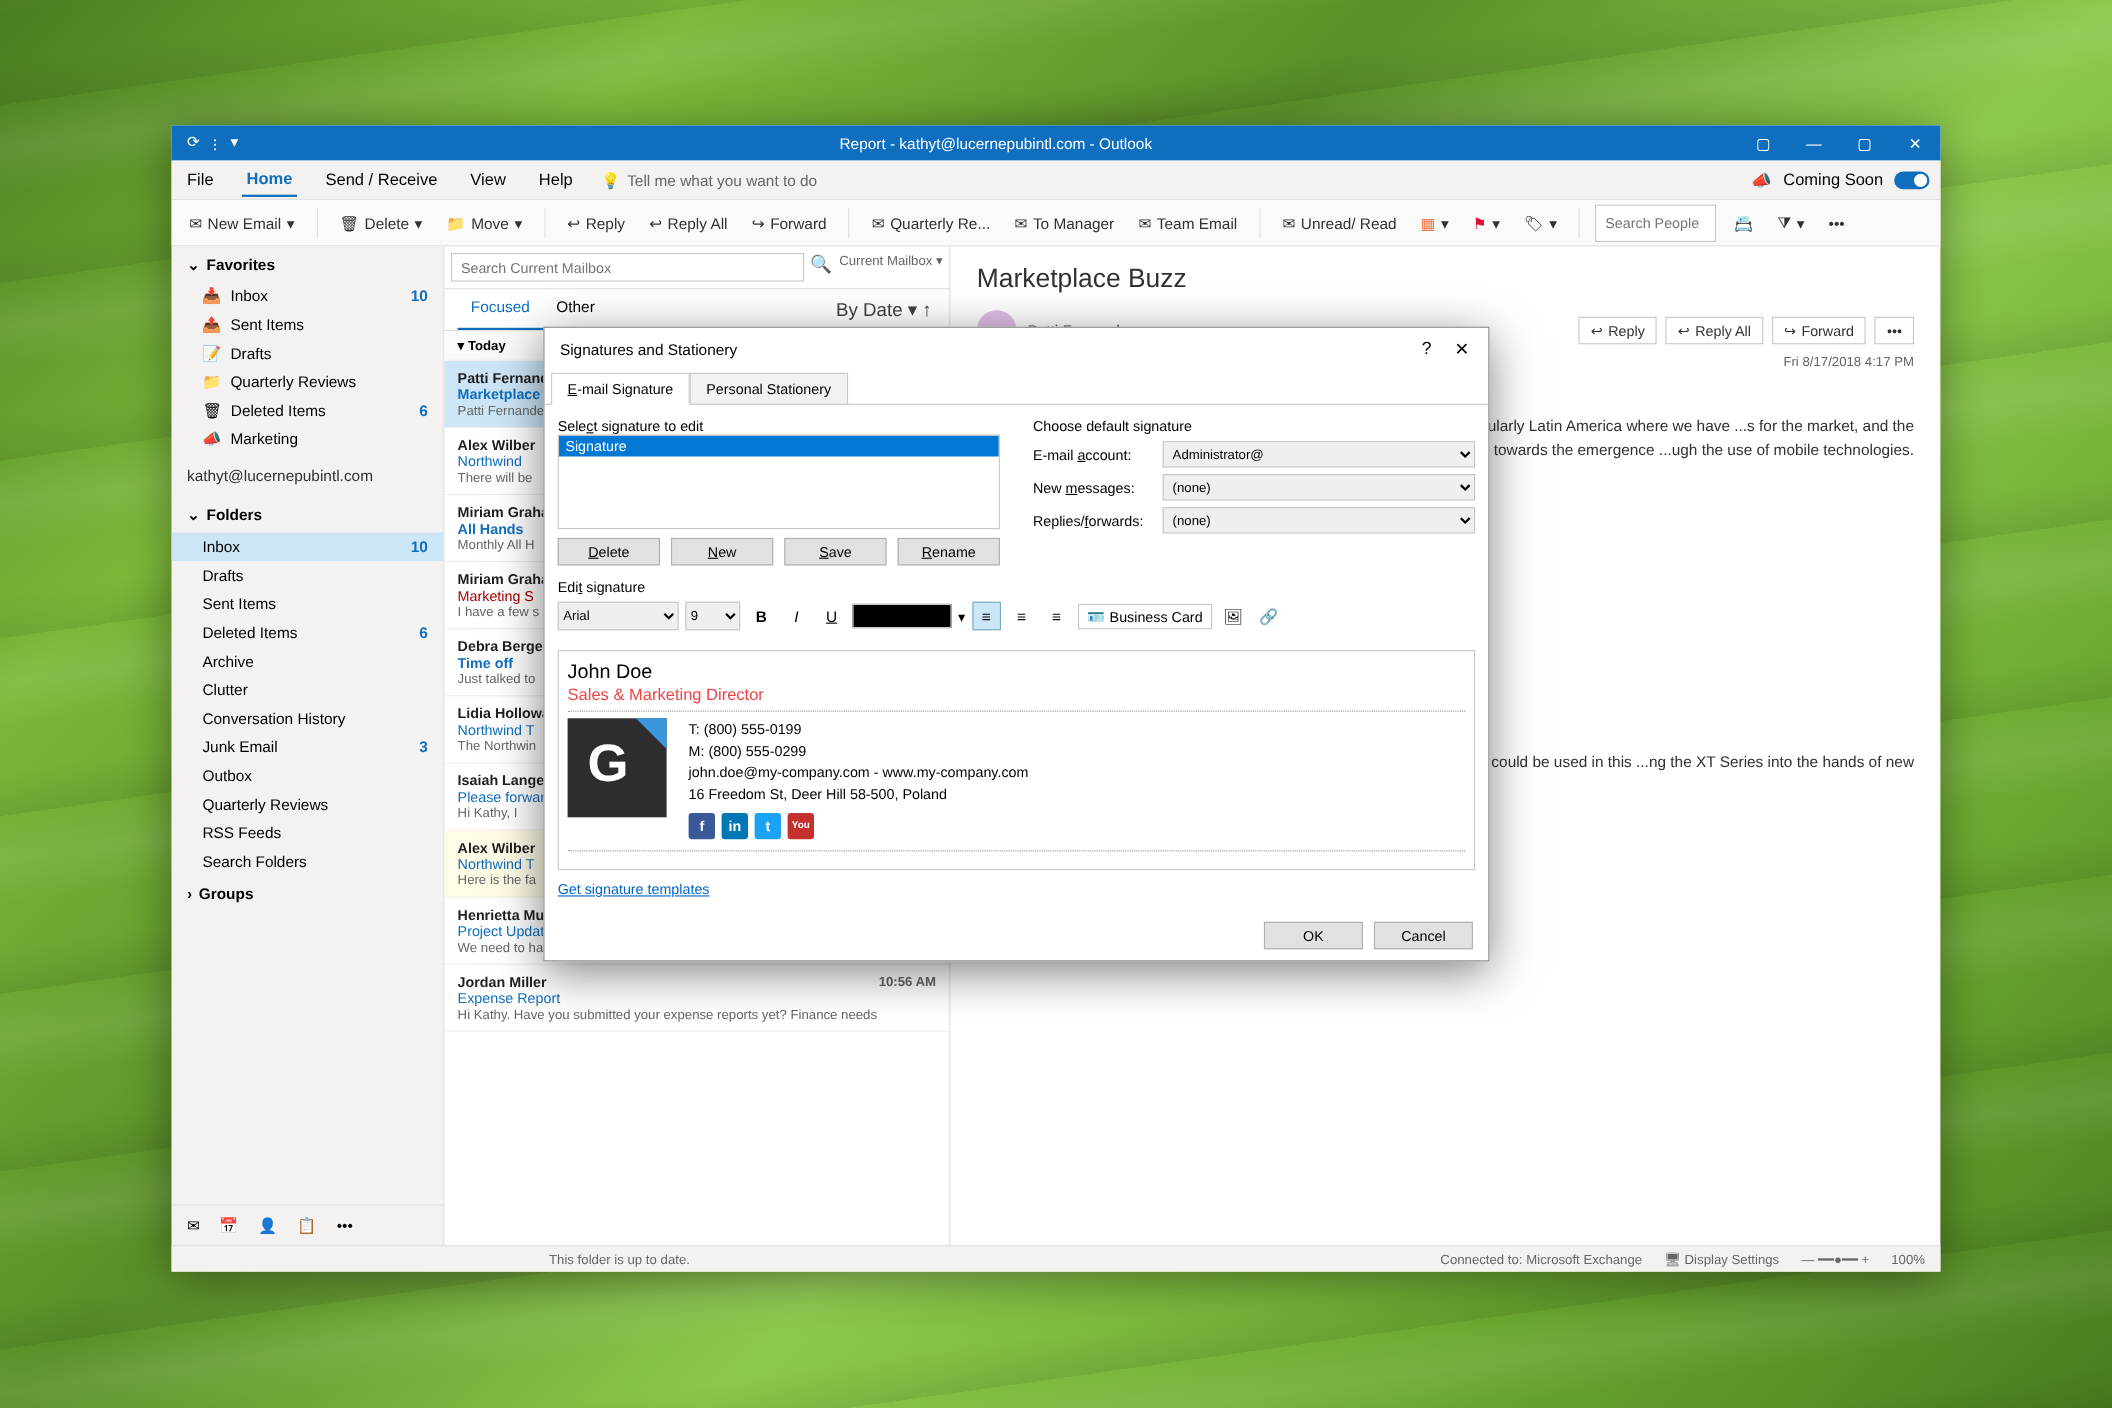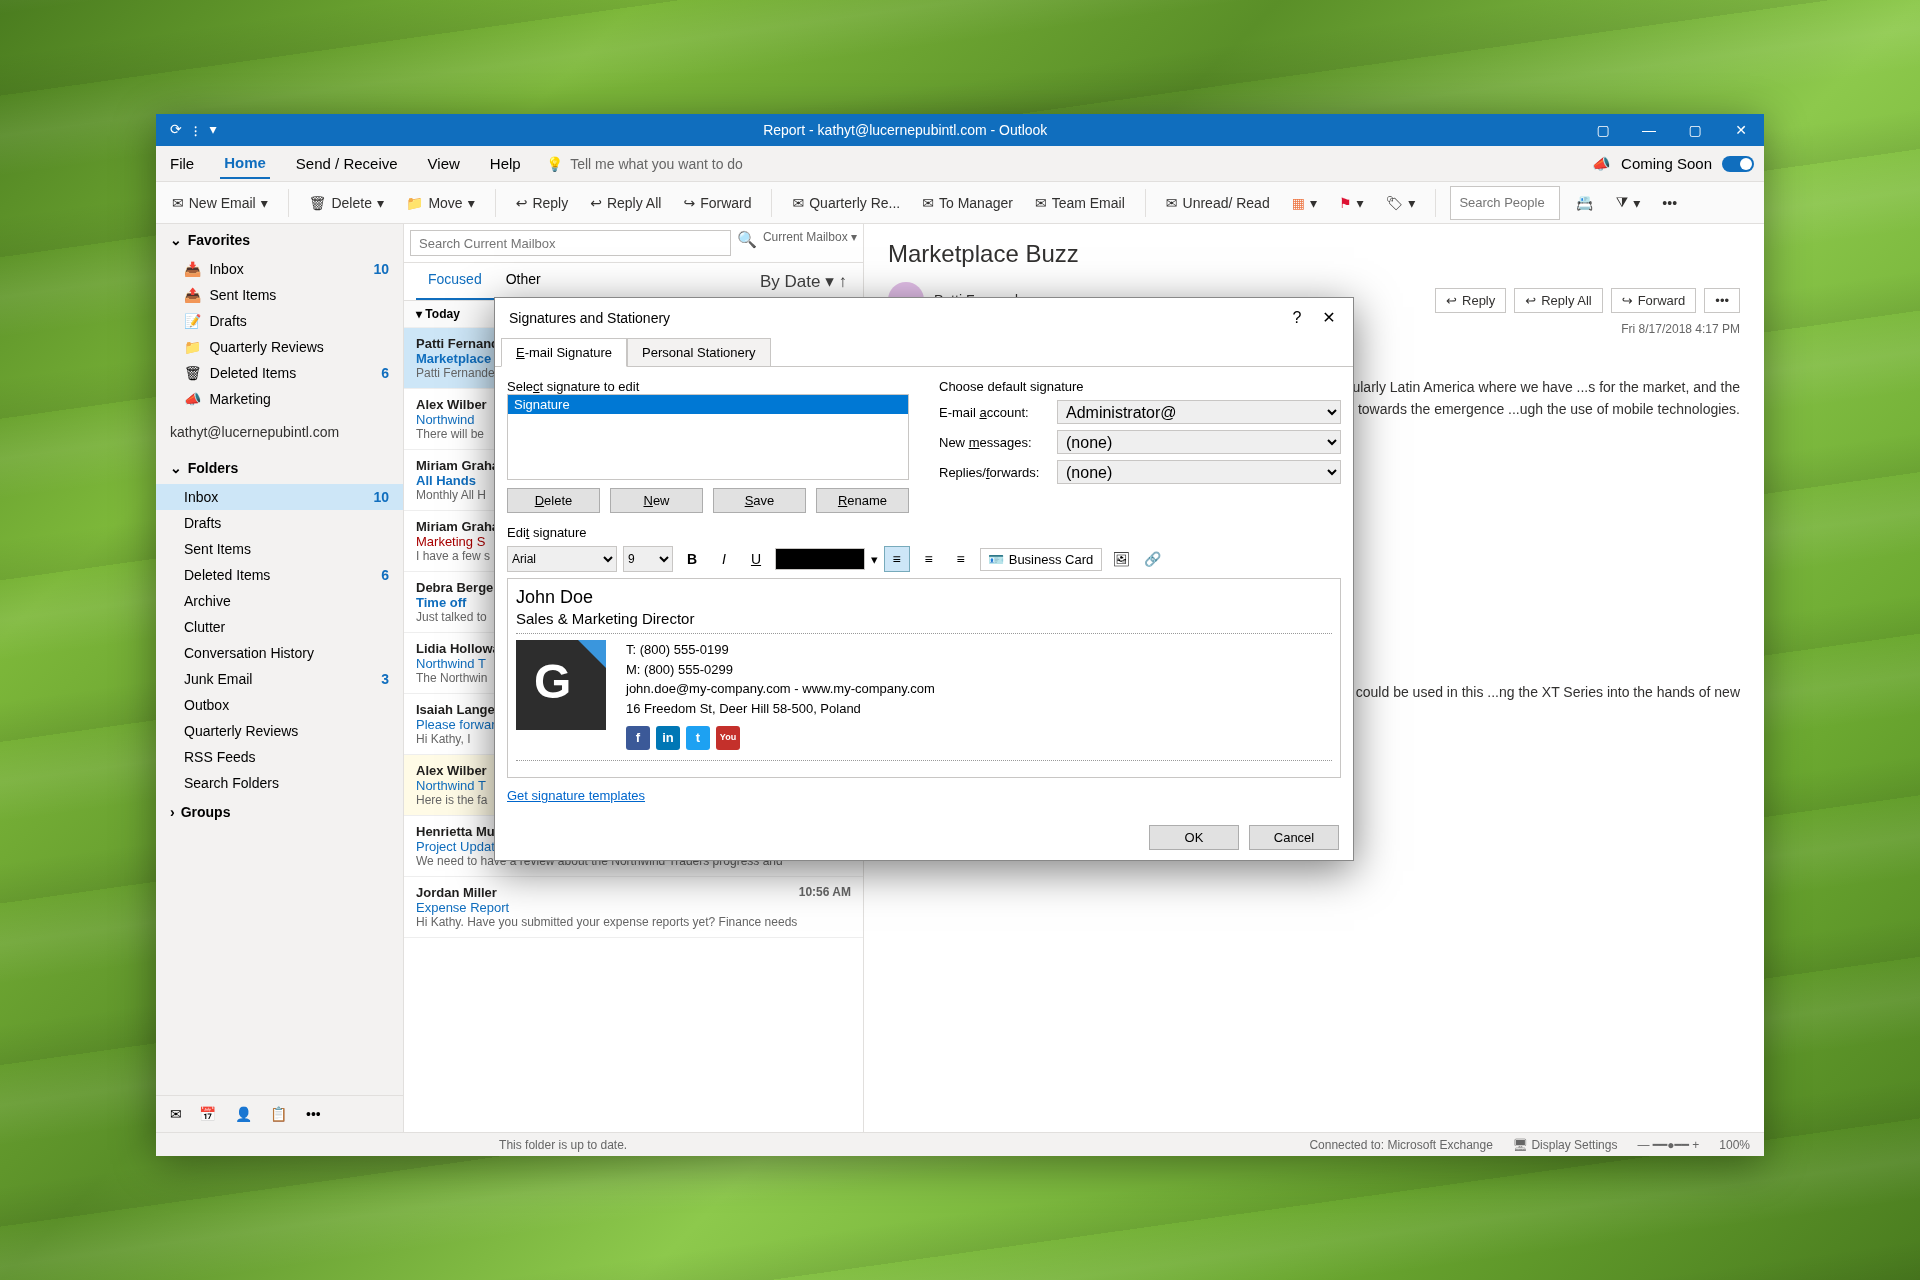--- a/index.html
+++ b/index.html
@@ -69,29 +69,29 @@
 .dialog .dbody { border-top: 1px solid #c8c6c4; padding: 12px; }
 .dialog .cols { display: flex; gap: 30px; }
 .dialog .col { flex: 1; }
 .dialog .sig-list { border: 1px solid #c8c6c4; height: 86px; overflow: auto; }
 .dialog .sig-list .sel { background: #0078d4; color: #fff; padding: 2px 6px; }
 .dialog .btnrow { display: flex; gap: 10px; margin-top: 8px; }
 .dialog .wbtn { flex: 1; border: 1px solid #adadad; background: #e1e1e1; padding: 4px 0; text-align: center; cursor: pointer; font-size: 13px; }
 .dialog .wbtn u { text-decoration: underline; }
 .dialog .field-row { display: flex; align-items: center; margin-bottom: 6px; gap: 8px; }
 .dialog .field-row label { width: 110px; text-align: left; }
-.dialog .field-row select { flex: 1; height: 24px; border: 1px solid #c8c6c4; font-size: 16px; padding: 0 4px; }
+.dialog .field-row select { flex: 1; height: 24px; border: 1px solid #c8c6c4; font-size: 12px; padding: 0 4px; }
 .dialog .edit-section { margin-top: 12px; }
 .dialog .toolbar { display: flex; align-items: center; gap: 6px; margin-top: 6px; }
 .dialog .toolbar select { height: 26px; border: 1px solid #c8c6c4; font-size: 12px; }
 .dialog .toolbar .tbtn { width: 26px; height: 26px; border: 1px solid transparent; display: flex; align-items: center; justify-content: center; cursor: pointer; font-size: 14px; }
 .dialog .toolbar .colorbox { width: 90px; height: 22px; background: #000; border: 1px solid #c8c6c4; }
-.dialog .sig-editor { border: 1px solid #c8c6c4; margin-top: 6px; padding: 8px; height: 200px; position: relative; }
+.dialog .sig-editor { border: 1px solid #c8c6c4; margin-top: 18px; padding: 8px; height: 200px; position: relative; }
 .dialog .sig-editor .name { font-size: 18px; }
-.dialog .sig-editor .title2 { color: #000000; font-size: 15px; margin-top: 2px; }
+.dialog .sig-editor .title2 { color: #ef4444; font-size: 15px; margin-top: 2px; }
 .dialog .sig-editor .dotted { border-bottom: 1px dotted #999; margin: 6px 0; }
 .dialog .sig-editor .content2 { display: flex; gap: 20px; }
 .dialog .sig-editor .logo { width: 90px; height: 90px; background: #2d2d2d; position: relative; }
 .dialog .sig-editor .logo::after { content: "G"; color: #fff; font-size: 48px; font-weight: bold; position: absolute; left: 18px; top: 14px; }
 .dialog .sig-editor .logo::before { content: ""; position: absolute; right: 0; top: 0; border-left: 28px solid transparent; border-top: 28px solid #3a96dd; }
 .dialog .sig-editor .details { font-size: 13px; line-height: 1.5; }
 .dialog .sig-editor .socials { display: flex; gap: 6px; margin-top: 8px; }
 .dialog .sig-editor .socials span { width: 24px; height: 24px; border-radius: 3px; display: flex; align-items: center; justify-content: center; color: #fff; font-size: 13px; font-weight: bold; }
 .dialog .link { color: #0066cc; text-decoration: underline; margin-top: 10px; display: inline-block; cursor: pointer; }
 .dialog .footer { display: flex; justify-content: flex-end; gap: 10px; padding: 10px 14px; }

